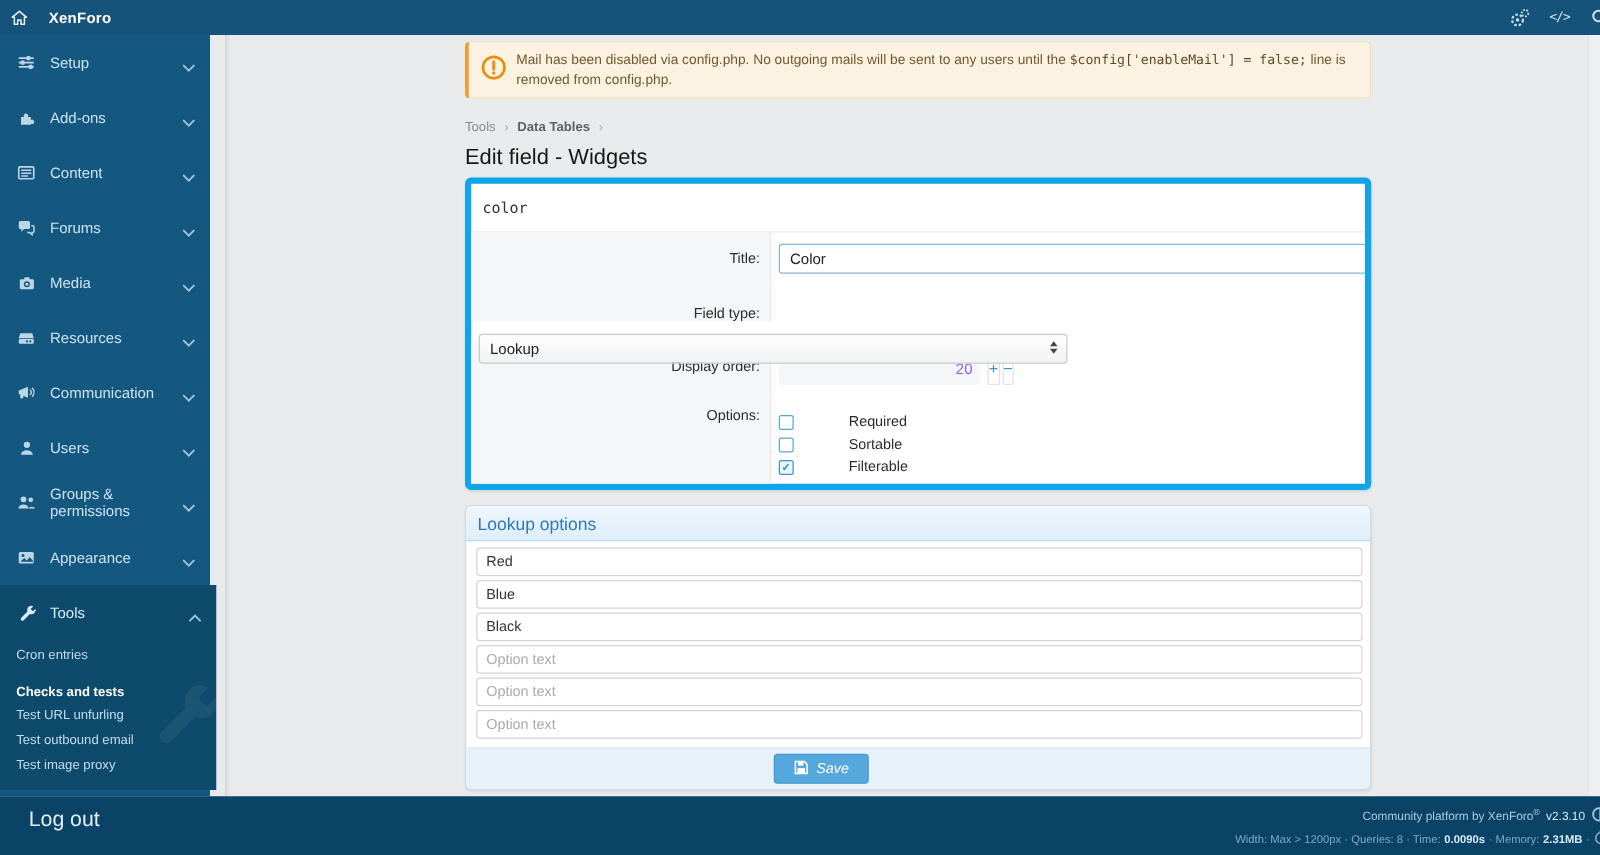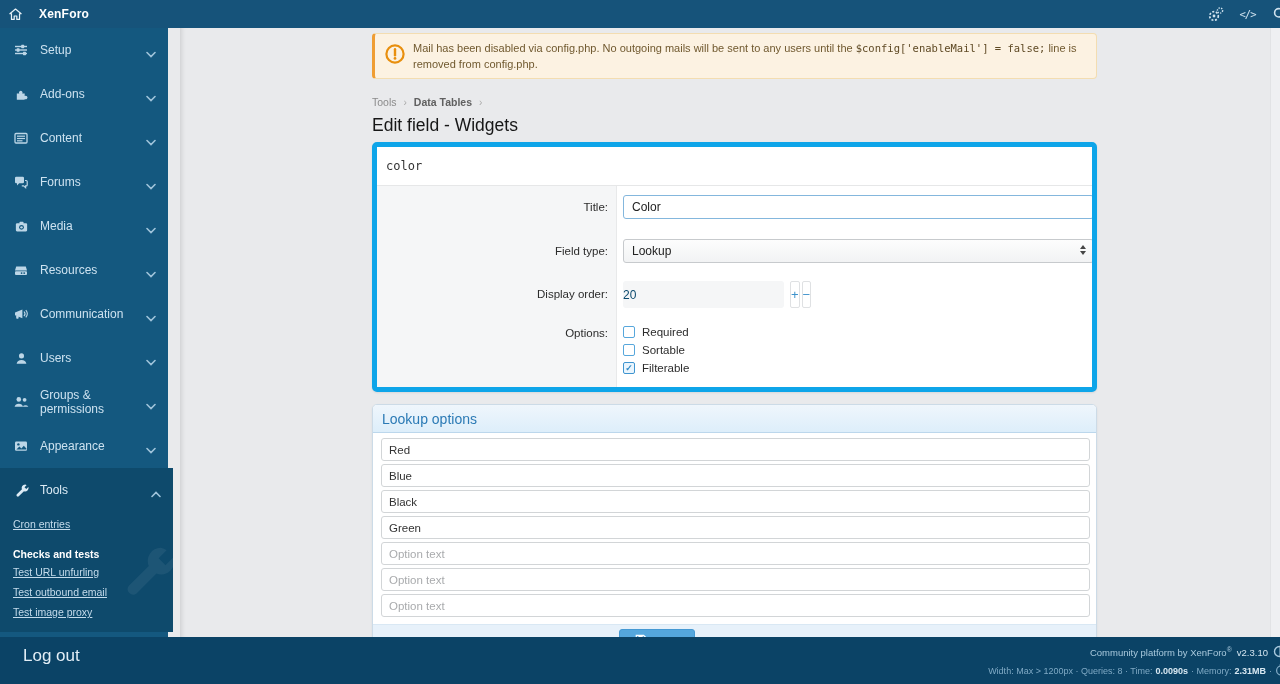--- a/index.html
+++ b/index.html
@@ -16,21 +16,21 @@
 
   
   .sidebar { position:absolute; left:0; top:28px; width:168px; bottom:47px; background:#14587f; z-index:5; }
   .side-item { height:44px; display:flex; align-items:center; padding:0 12px 0 13px; color:#cde2f0; font-size:12px; cursor:pointer; }
   .side-item .s-ico { width:16px; height:16px; margin-right:11px; flex:0 0 auto; display:flex; align-items:center; justify-content:center; }
   .side-item .s-label { flex:1; }
   .side-item .chev { width:10px; height:7px; }
   .tools-panel { background:#0e4a6c; width:173px; position:relative; overflow:hidden; }
   .tools-panel .side-item { color:#dcebf5; }
   .tools-sub { padding:2px 0 10px 13px; position:relative; }
-  .tools-sub .sub-link { font-size:10.5px; color:#c4dbeb; padding:4px 0; cursor:pointer;text-decoration:underline; }
+  .tools-sub .sub-link { font-size:10.5px; color:#c4dbeb; padding:4px 0; cursor:pointer; }
   .tools-sub .sub-link.first { margin-bottom:10px; }
   .tools-sub .sub-heading { font-size:10.5px; color:#ffffff; font-weight:700; padding:4px 0 2px; }
   .watermark { position:absolute; left:118px; top:48px; opacity:.06; }
 
   
   .bottombar { position:absolute; left:0; top:637px; width:1280px; height:47px; background:#0b4366; z-index:7; }
   .logout { position:absolute; left:23px; top:9px; color:#e3eef6; font-size:17px; cursor:pointer; }
   .foot-line1 { position:absolute; right:-6px; top:8px; display:flex; align-items:center; gap:5px; font-size:9.5px; color:#a9c9dd; }
   .foot-line1 .ver { color:#d4e5f0; }
   .foot-line2 { position:absolute; right:-7px; top:27px; display:flex; align-items:center; gap:3px; font-size:9px; color:#7fa9c4; }
@@ -55,37 +55,37 @@
   .crumbs .sep { color:#ababab; font-size:10px; }
   .page-title { margin-top:7px; font-size:17.5px; font-weight:400; color:#161616; }
 
   
   .formbox { margin-top:6px; background:#fff; border-radius:5px; border:5px solid #0ea5e9; box-shadow:0 1px 2px rgba(0,0,0,.08); overflow:hidden; }
   .fid-row { height:39px; display:flex; align-items:center; padding-left:9px; border-bottom:1px solid #e6e7e8; font-family:"DejaVu Sans Mono",monospace; font-size:12px; color:#333; }
   .frow { display:flex; }
   .frow .lcol { width:240px; background:#f5f6f7; border-right:1px solid #e8e9ea; text-align:right; padding-right:8px; font-size:11.5px; color:#2c2c2c; flex:0 0 auto; }
   .frow .rcol { flex:1; padding-left:6px; }
   .r-title { height:43px; } .r-title .lcol { padding-top:15px; }
-  .r-type  { height:44px; } .r-type  .lcol { padding-top:16px; }
+  .r-type  { height:44px;flex-direction:column; } .r-type  .lcol { padding-top:16px; }
   .r-order { height:42px; } .r-order .lcol { padding-top:15px; }
   .r-opts  { height:72px; } .r-opts  .lcol { padding-top:12px; }
 
   .txt-input { width:471px; height:24px; margin-top:9px; border:1px solid #84b7dd; border-radius:3px; padding:0 8px; font-size:12px; color:#222; font-family:"Liberation Sans",sans-serif; background:#fff; }
   .sel { width:471px; height:24px; margin-top:10px; border:1px solid #c7cacd; border-radius:3px; background:linear-gradient(#fdfdfd,#f2f3f4); display:flex; align-items:center; padding:0 8px; font-size:12px; color:#222; cursor:pointer; position:relative; }
   .sel .arrows { position:absolute; right:7px; top:5px; display:flex; flex-direction:column; gap:2px; }
   .sel .arrows i { display:block; width:0; height:0; border-left:3.5px solid transparent; border-right:3.5px solid transparent; }
   .sel .arrows i.up { border-bottom:4px solid #454545; }
   .sel .arrows i.dn { border-top:4px solid #454545; }
 
   .stepper { width:161px; height:27px; margin-top:8px; background:#f5f6f7; border-radius:3px; display:flex; align-items:stretch; }
-  .stepper .num { flex:1; background:transparent; border:none; padding-right:10px; font-size:12px; color:#0c4a6e; font-family:"Liberation Sans",sans-serif; }
+  .stepper .num { flex:1; background:transparent; border:none; text-align:right; padding-right:10px; font-size:12px; color:#8b5cf6; font-family:"Liberation Sans",sans-serif; }
   .stepper .st-btn { width:28px; margin-left:2px; background:#fff; border:1px solid #dfe1e3; border-radius:2px; color:#3e92cc; font-size:13px; display:flex; align-items:center; justify-content:center; cursor:pointer; }
 
   .cbx-list { padding-top:11px; }
-  .cbx-row { display:flex; align-items:flex-start; height:18px; cursor:pointer; }
+  .cbx-row { display:flex; align-items:flex-end; height:18px; cursor:pointer;gap:37px; }
   .cbx { width:12px; height:12px; border:1px solid #57a7dc; border-radius:2px; background:#fff; display:flex; align-items:center; justify-content:center; font-size:9px; color:#2f88c4; font-weight:700; }
   .cbx[data-state="checked"] { background:#eaf5fd; border-color:#3f95d0; }
   .cbx-row .cb-label { margin-left:7px; font-size:11.5px; color:#2c2c2c; }
 
   
   .lookupbox { margin-top:12px; background:#fff; border-radius:5px; border:1px solid #ccdbe7; box-shadow:0 1px 2px rgba(0,0,0,.08); overflow:hidden; }
   .lk-head { height:28px; background:linear-gradient(#eff6fc,#ddeefa); border-bottom:1px solid #bcd7ec; display:flex; align-items:center; padding-left:9px; font-size:14px; color:#2b7ab5; }
   .lk-body { padding:5px 8px 4px; }
   .opt-input { display:block; width:709px; height:23px; border:1px solid #d2d5d7; border-radius:3px; margin-bottom:3px; padding:0 7px; font-size:11.5px; color:#333; font-family:"Liberation Sans",sans-serif; background:#fff; }
   .opt-input::placeholder { color:#a9abad; }
@@ -390,21 +390,20 @@
         </div>
       </div>
     </div>
 
     <div class="lookupbox">
       <div class="lk-head">Lookup options</div>
       <div class="lk-body">
         <input class="opt-input" type="text" value="Red" style="">
         <input class="opt-input" type="text" value="Blue" style="">
         <input class="opt-input" type="text" value="Black" style="">
-        <input class="opt-input" type="text" value="Green" style="">
         <input class="opt-input" type="text" placeholder="Option text" style="">
         <input class="opt-input" type="text" placeholder="Option text" style="">
         <input class="opt-input" type="text" placeholder="Option text" style="">
       </div>
       <div class="lk-foot">
         <button class="save-btn">
           <span>
             <svg width="12" height="12" viewBox="0 0 14 14">
                 <path d="M1.5,1.5 h8.5 l2.5,2.5 v8.5 h-11 z" fill="none" stroke="#ffffff" stroke-width="1.4"></path>
                 <rect x="4" y="1.8" width="5" height="3.4" fill="#ffffff"></rect>

